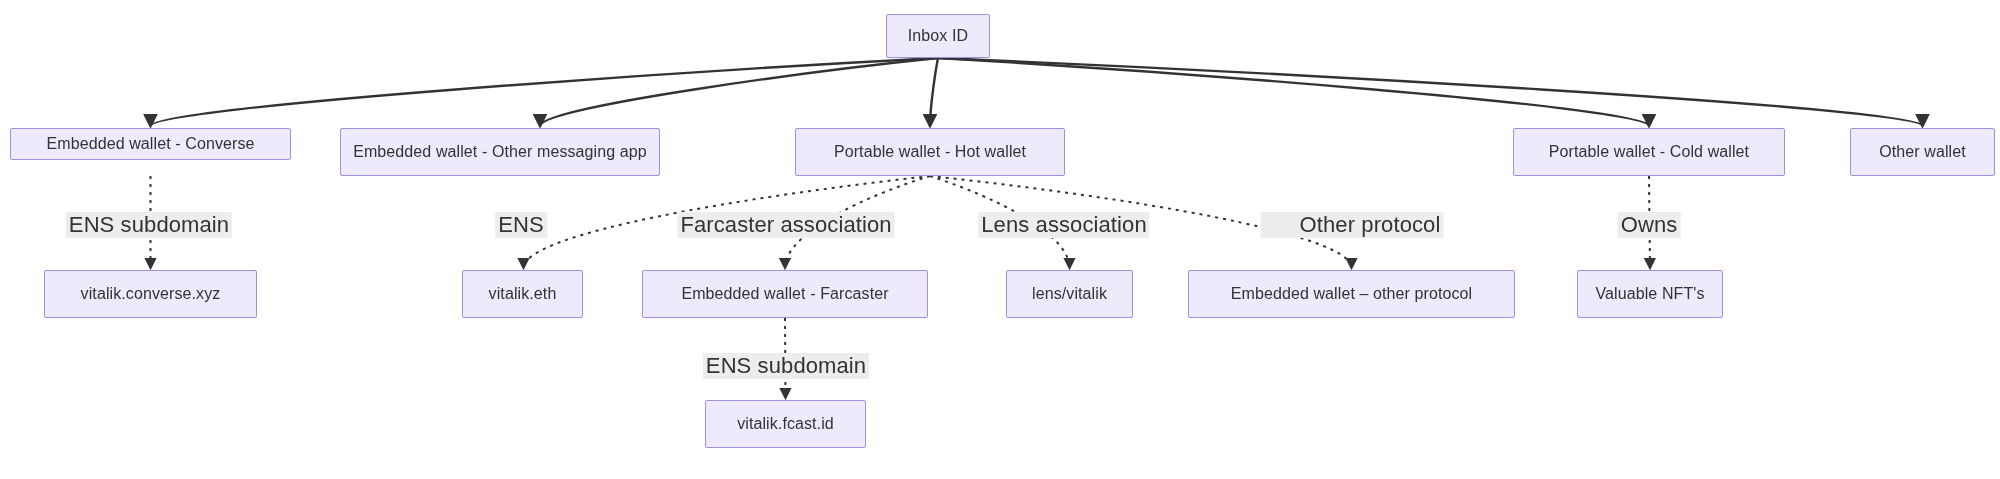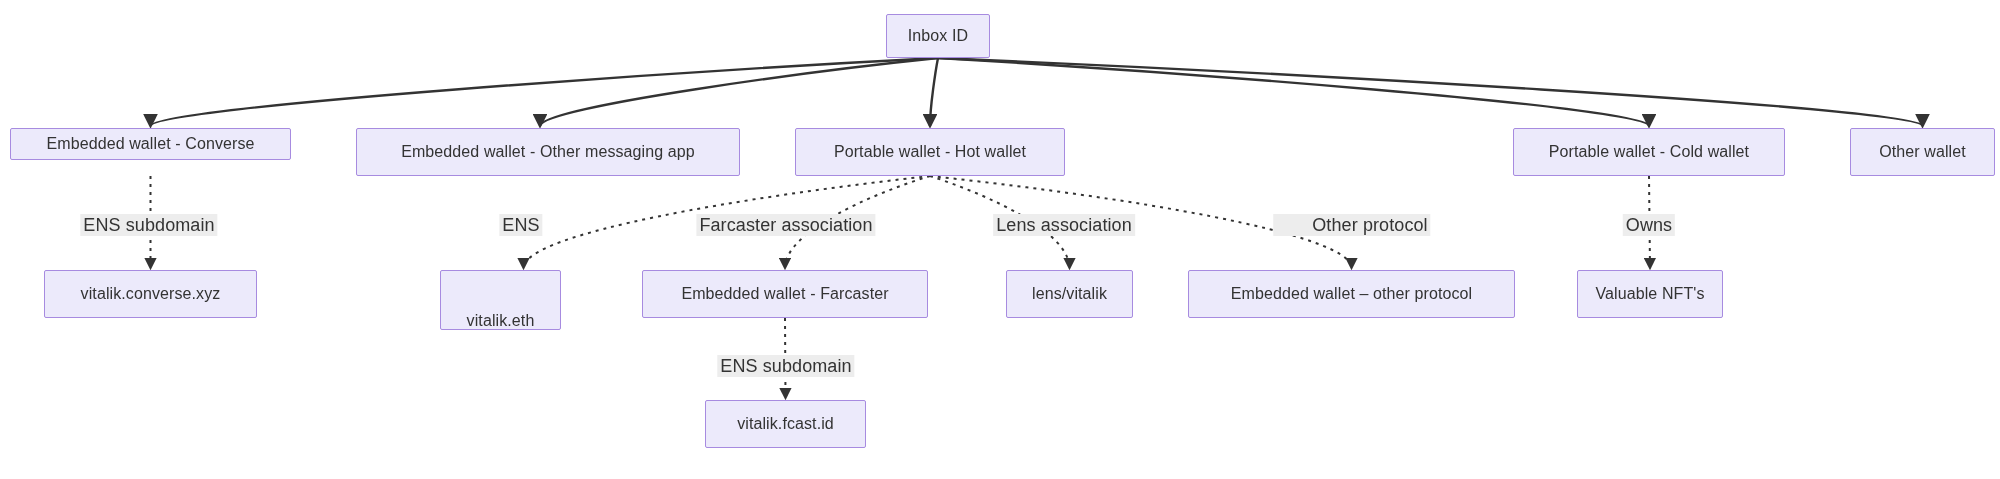--- a/index.html
+++ b/index.html
@@ -27,21 +27,21 @@
     line-height:1;
     white-space:nowrap;
     letter-spacing:.1px;
   }
   .node.leaf{font-weight:normal;}
   .edge-label{
     position:absolute;
     box-sizing:border-box;
     background:#EDEDED;
     color:#333333;
-    font-size:18px;
+    font-size:22px;
     line-height:1;
     white-space:nowrap;
     padding:2px 3px;
     transform:translate(-50%,-50%);
     letter-spacing:.1px;
   }
 </style>
 </head>
 <body>
 
@@ -69,36 +69,36 @@
         <path d="M 785 318 L 785.5 398" fill="none" stroke="#333333" stroke-width="2" stroke-dasharray="3,5" marker-end="url(#arrow)"></path>
       </g>
   </svg>
   <div id="nodes">
       <div class="node" style="left: 886px; top: 14px; width: 104px; height: 44px;">
         <span>Inbox ID</span>
       </div>
       <div class="node" style="left: 10px; top: 128px; width: 281px; height: 32px;">
         <span>Embedded wallet - Converse</span>
       </div>
-      <div class="node" style="left: 356px; top: 128px; width: 384px; height: 48px;">
+      <div class="node" style="left: 340px; top: 128px; width: 320px; height: 48px;">
         <span>Embedded wallet - Other messaging app</span>
       </div>
       <div class="node" style="left: 795px; top: 128px; width: 270px; height: 48px;">
         <span>Portable wallet - Hot wallet</span>
       </div>
       <div class="node" style="left: 1513px; top: 128px; width: 272px; height: 48px;">
         <span>Portable wallet - Cold wallet</span>
       </div>
       <div class="node" style="left: 1850px; top: 128px; width: 145px; height: 48px;">
         <span>Other wallet</span>
       </div>
       <div class="node leaf" style="left: 44px; top: 270px; width: 213px; height: 48px;">
         <span>vitalik.converse.xyz</span>
       </div>
-      <div class="node leaf" style="left: 440px; top: 270px; width: 121px; height: 60px; align-items: flex-end;">
+      <div class="node leaf" style="left: 462px; top: 270px; width: 121px; height: 48px;">
         <span>vitalik.eth</span>
       </div>
       <div class="node" style="left: 642px; top: 270px; width: 286px; height: 48px;">
         <span>Embedded wallet - Farcaster</span>
       </div>
       <div class="node leaf" style="left: 1006px; top: 270px; width: 127px; height: 48px;">
         <span>lens/vitalik</span>
       </div>
       <div class="node" style="left: 1188px; top: 270px; width: 327px; height: 48px;">
         <span>Embedded wallet – other protocol</span>

